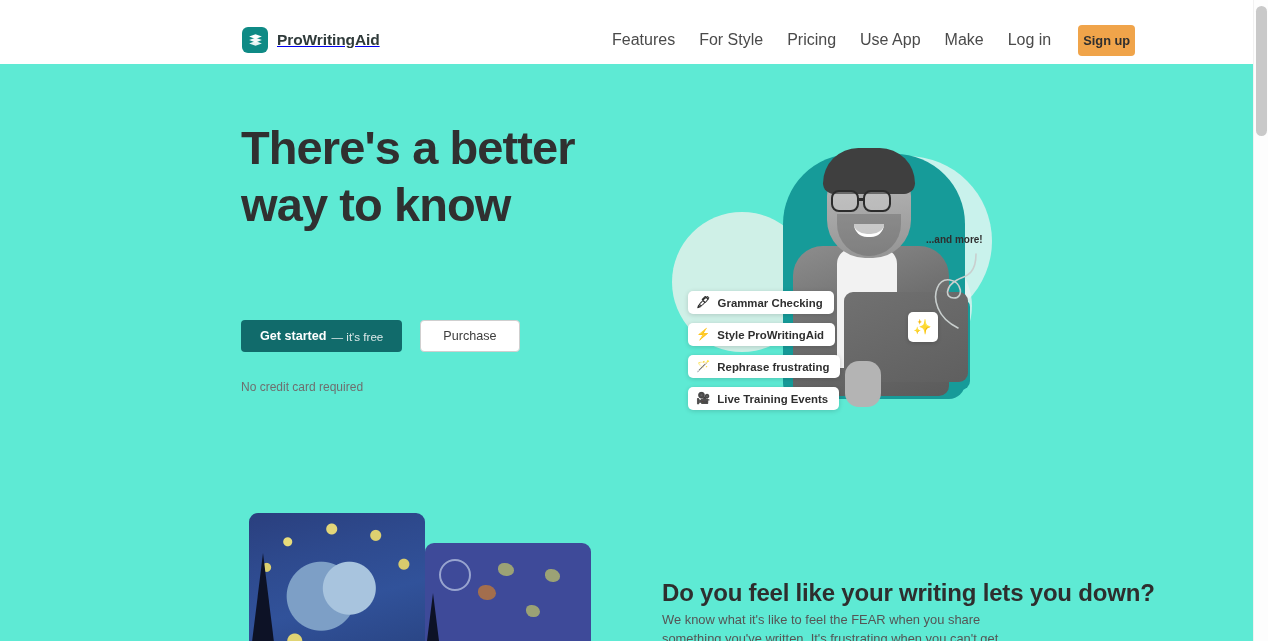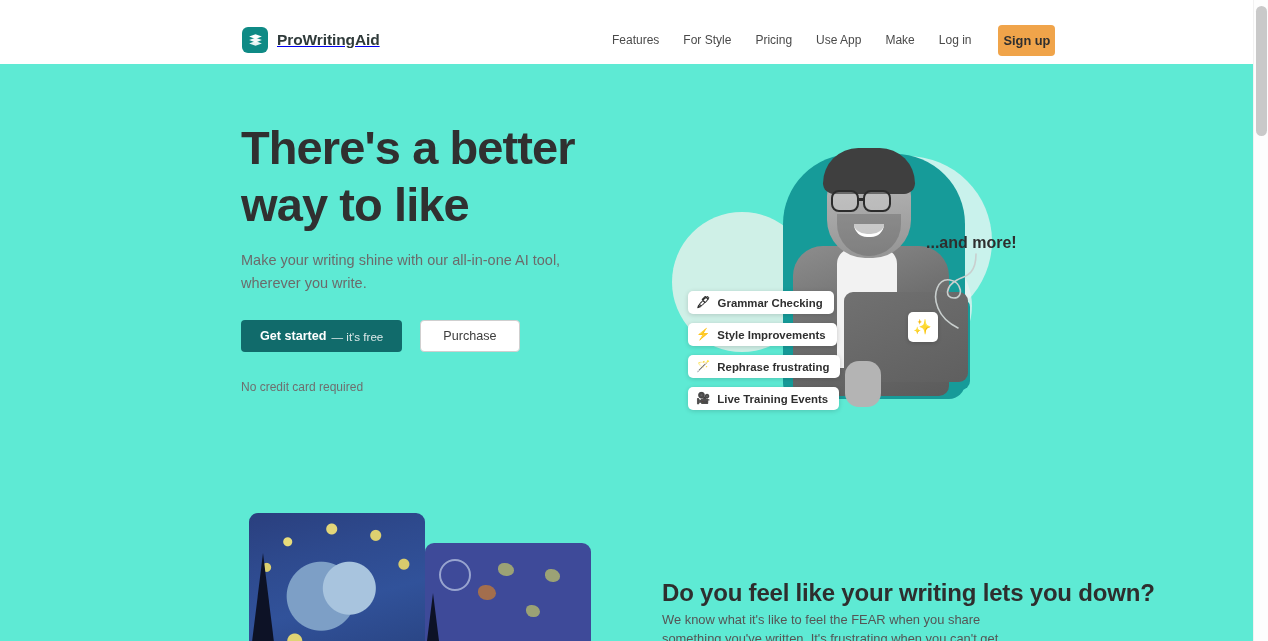--- a/index.html
+++ b/index.html
@@ -53,21 +53,21 @@
     font-size:15.5px; font-weight:bold; color:#2f3a3a;
     letter-spacing:-0.1px; white-space:nowrap;
   }
 
   nav#main-nav {
     position:absolute; left:600px; top:0;
     height:48px;
     display:flex; align-items:center; gap:0;
   }
   nav#main-nav a.nav-link {
-    font-size:12px; color:#4a4a4a; text-decoration:none;
+    font-size:16px; color:#4a4a4a; text-decoration:none;
     padding:0 12px; white-space:nowrap; line-height:48px;
   }
   a#nav-signup {
     display:inline-block;
     margin-left:15px;
     background:#f0a44a;
     color:#2f2f2f;
     font-size:12.8px; font-weight:bold;
     padding:8px 5px;
     border-radius:4px;
@@ -207,21 +207,21 @@
     width:30px; height:30px;
     background:#ffffff; border-radius:5px;
     box-shadow:0 1px 4px rgba(0,0,0,.18);
     display:flex; align-items:center; justify-content:center;
     font-size:15px;
   }
 
   
   #and-more {
     position:absolute; left:264px; top:108px;
-    font-size:16px; font-weight:bold; color:#2e2e2e;
+    font-size:10px; font-weight:bold; color:#2e2e2e;
     white-space:nowrap;
   }
   #and-more-squiggle { position:absolute; left:262px; top:126px; }
 
   
   #feature-chips {
     position:absolute; left:26px; top:165px;
     display:flex; flex-direction:column; gap:9px;
   }
   .feature-chip {
@@ -344,24 +344,23 @@
       <a class="nav-link" href="#">Make</a>
       <a class="nav-link" href="#">Log in</a>
       <a id="nav-signup" href="#">Sign up</a>
     </nav>
   </header>
 
   <section id="hero">
 
     <h1 id="hero-title">
       <span>There's a better</span><br>
-      <span>way to like</span>
+      <span>way to know</span>
     </h1>
 
-    <p id="hero-sub">Make your writing shine with our all-in-one AI tool, wherever you write.</p>
 
     <div id="hero-cta">
       <button id="btn-get-started">
         <span>Get started</span>
         <span class="free-note">— it's free</span>
       </button>
       <button id="btn-purchase">Purchase</button>
     </div>
 
     <p id="no-cc">No credit card required</p>
@@ -396,21 +395,21 @@
         <path d="M52 2 C 52 24, 40 24, 33 28 C 22 34, 20 46, 30 46 C 40 46, 38 30, 26 28 C 14 26, 8 42, 14 56 C 18 66, 26 72, 34 76" fill="none" stroke="#c9cfce" stroke-width="1.6" stroke-linecap="round"></path>
       </svg>
 
       <div id="feature-chips">
         <div class="feature-chip">
           <span class="chip-icon">🖋</span>
           <span>Grammar Checking</span>
         </div>
         <div class="feature-chip">
           <span class="chip-icon">⚡</span>
-          <span>Style Improvements</span>
+          <span>Style ProWritingAid</span>
         </div>
         <div class="feature-chip">
           <span class="chip-icon">🪄</span>
           <span>Rephrase frustrating</span>
         </div>
         <div class="feature-chip">
           <span class="chip-icon">🎥</span>
           <span>Live Training Events</span>
         </div>
       </div>

